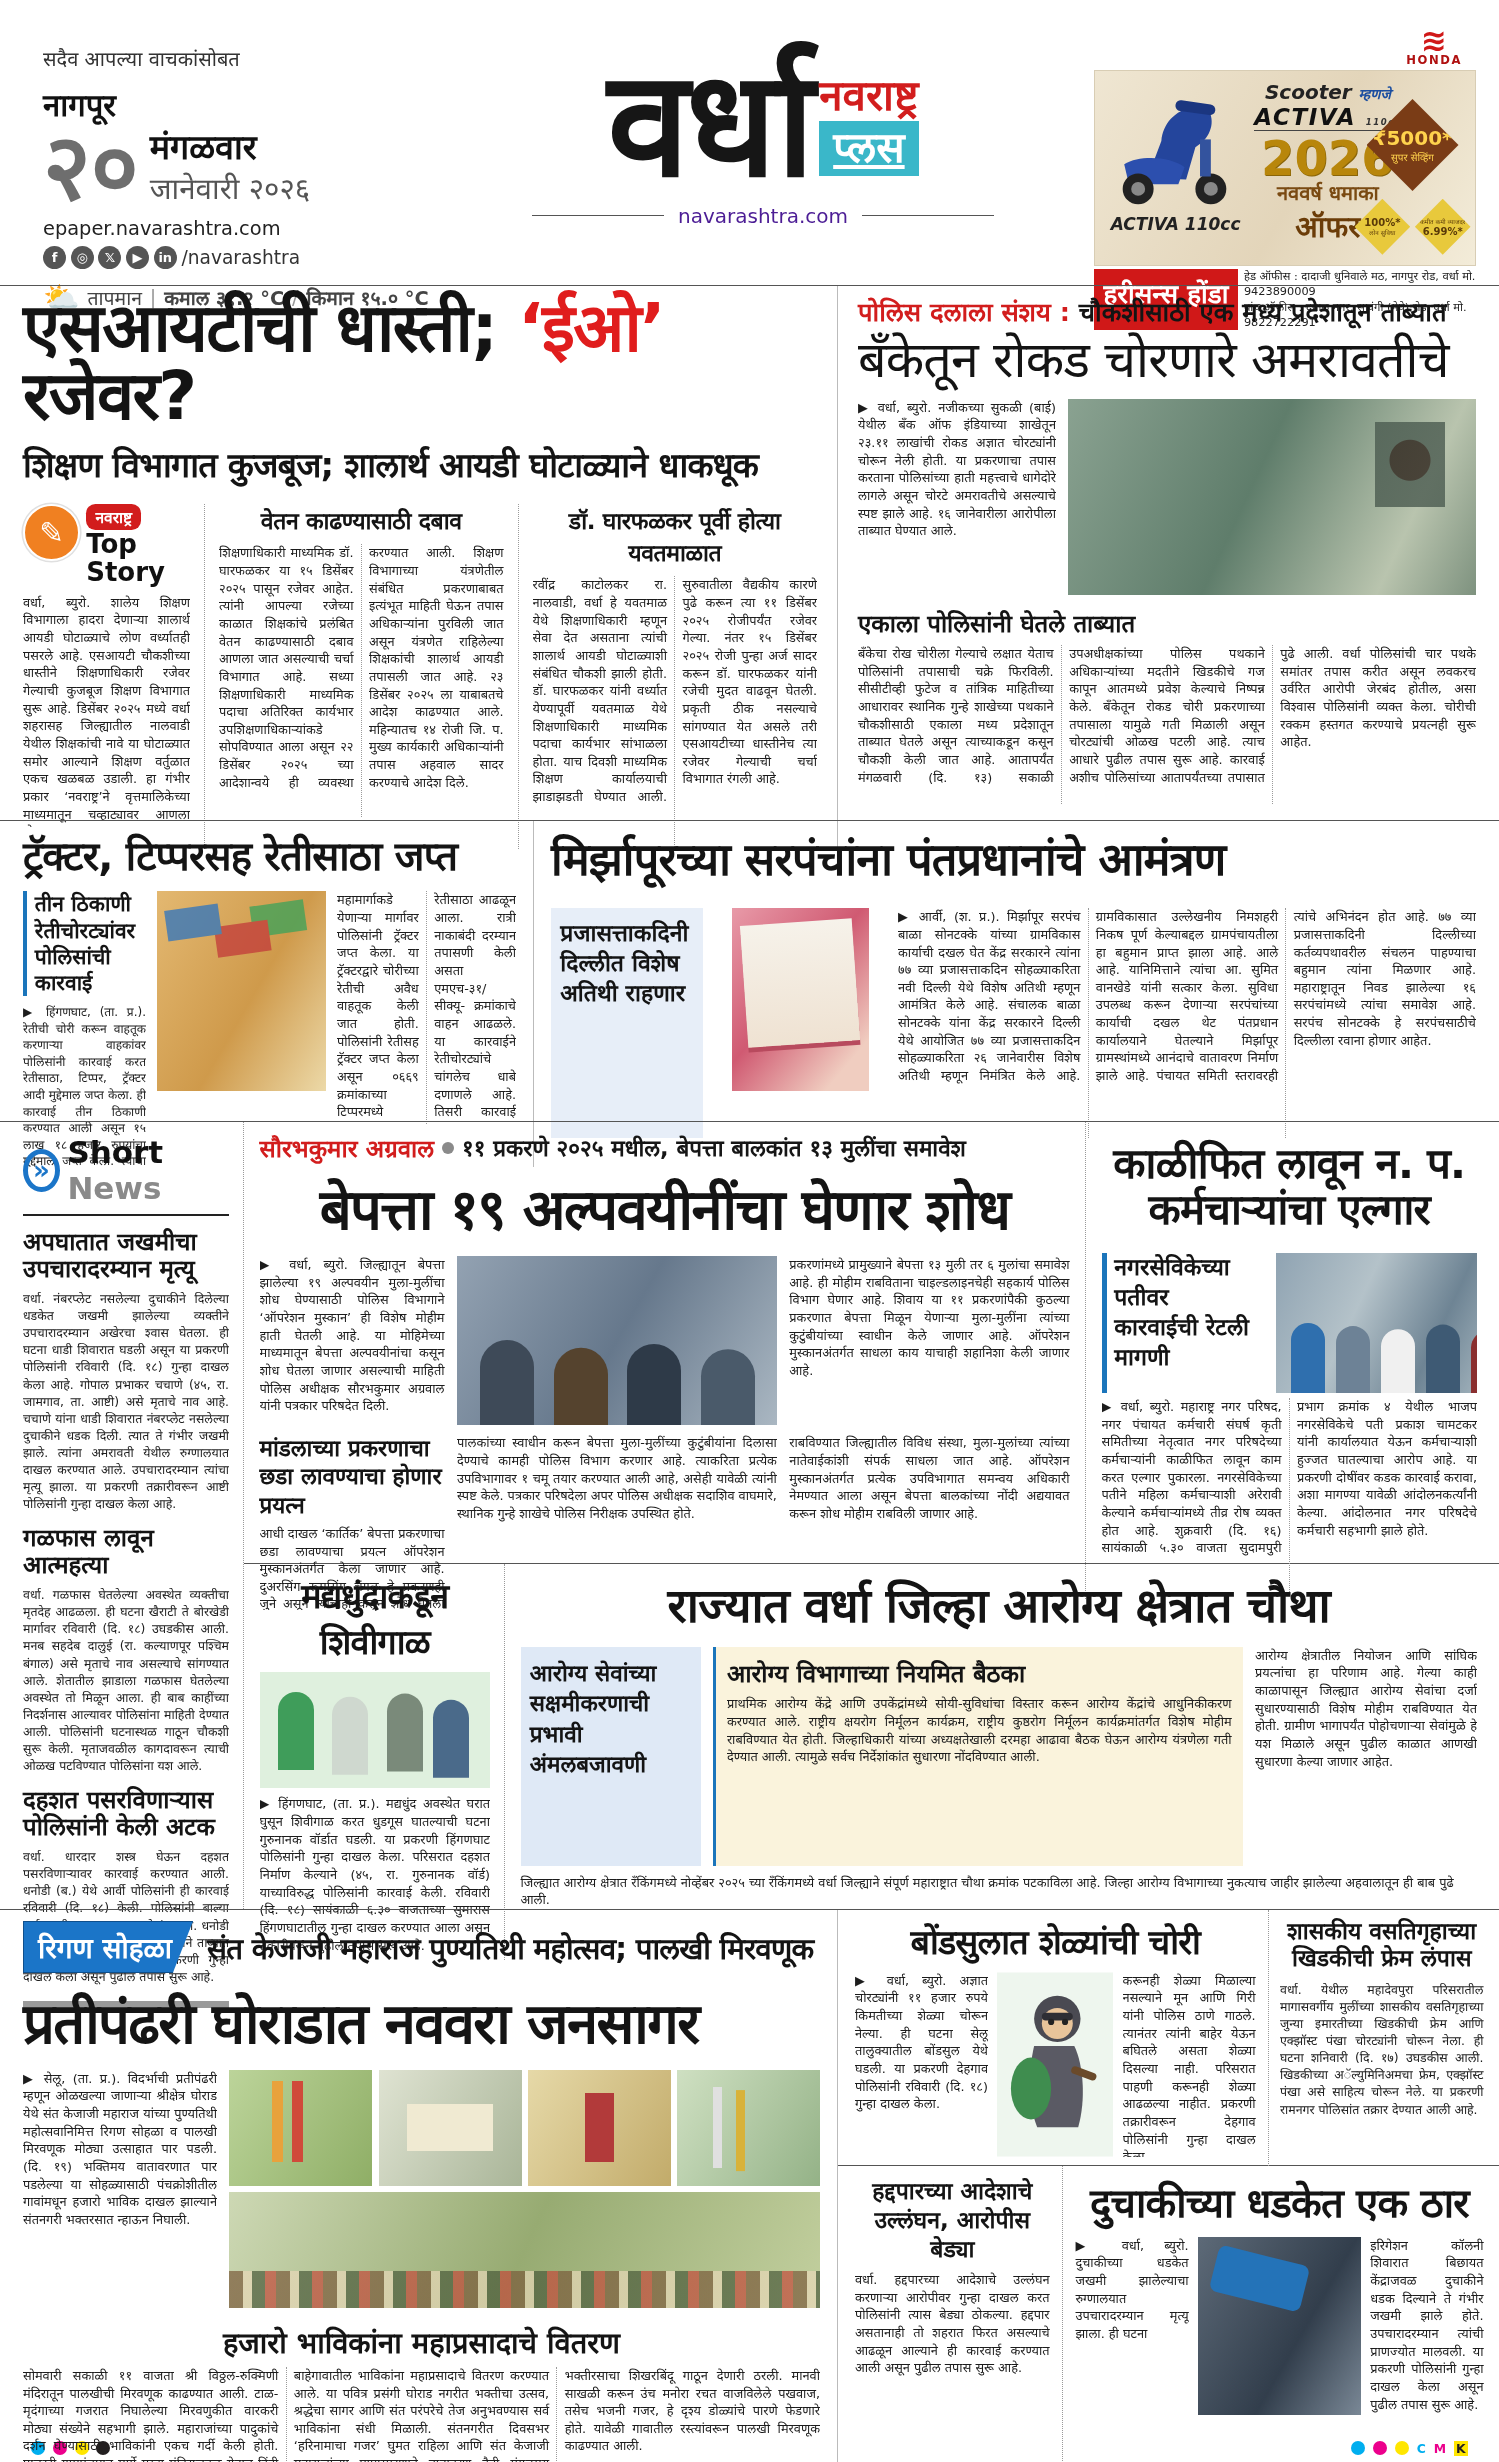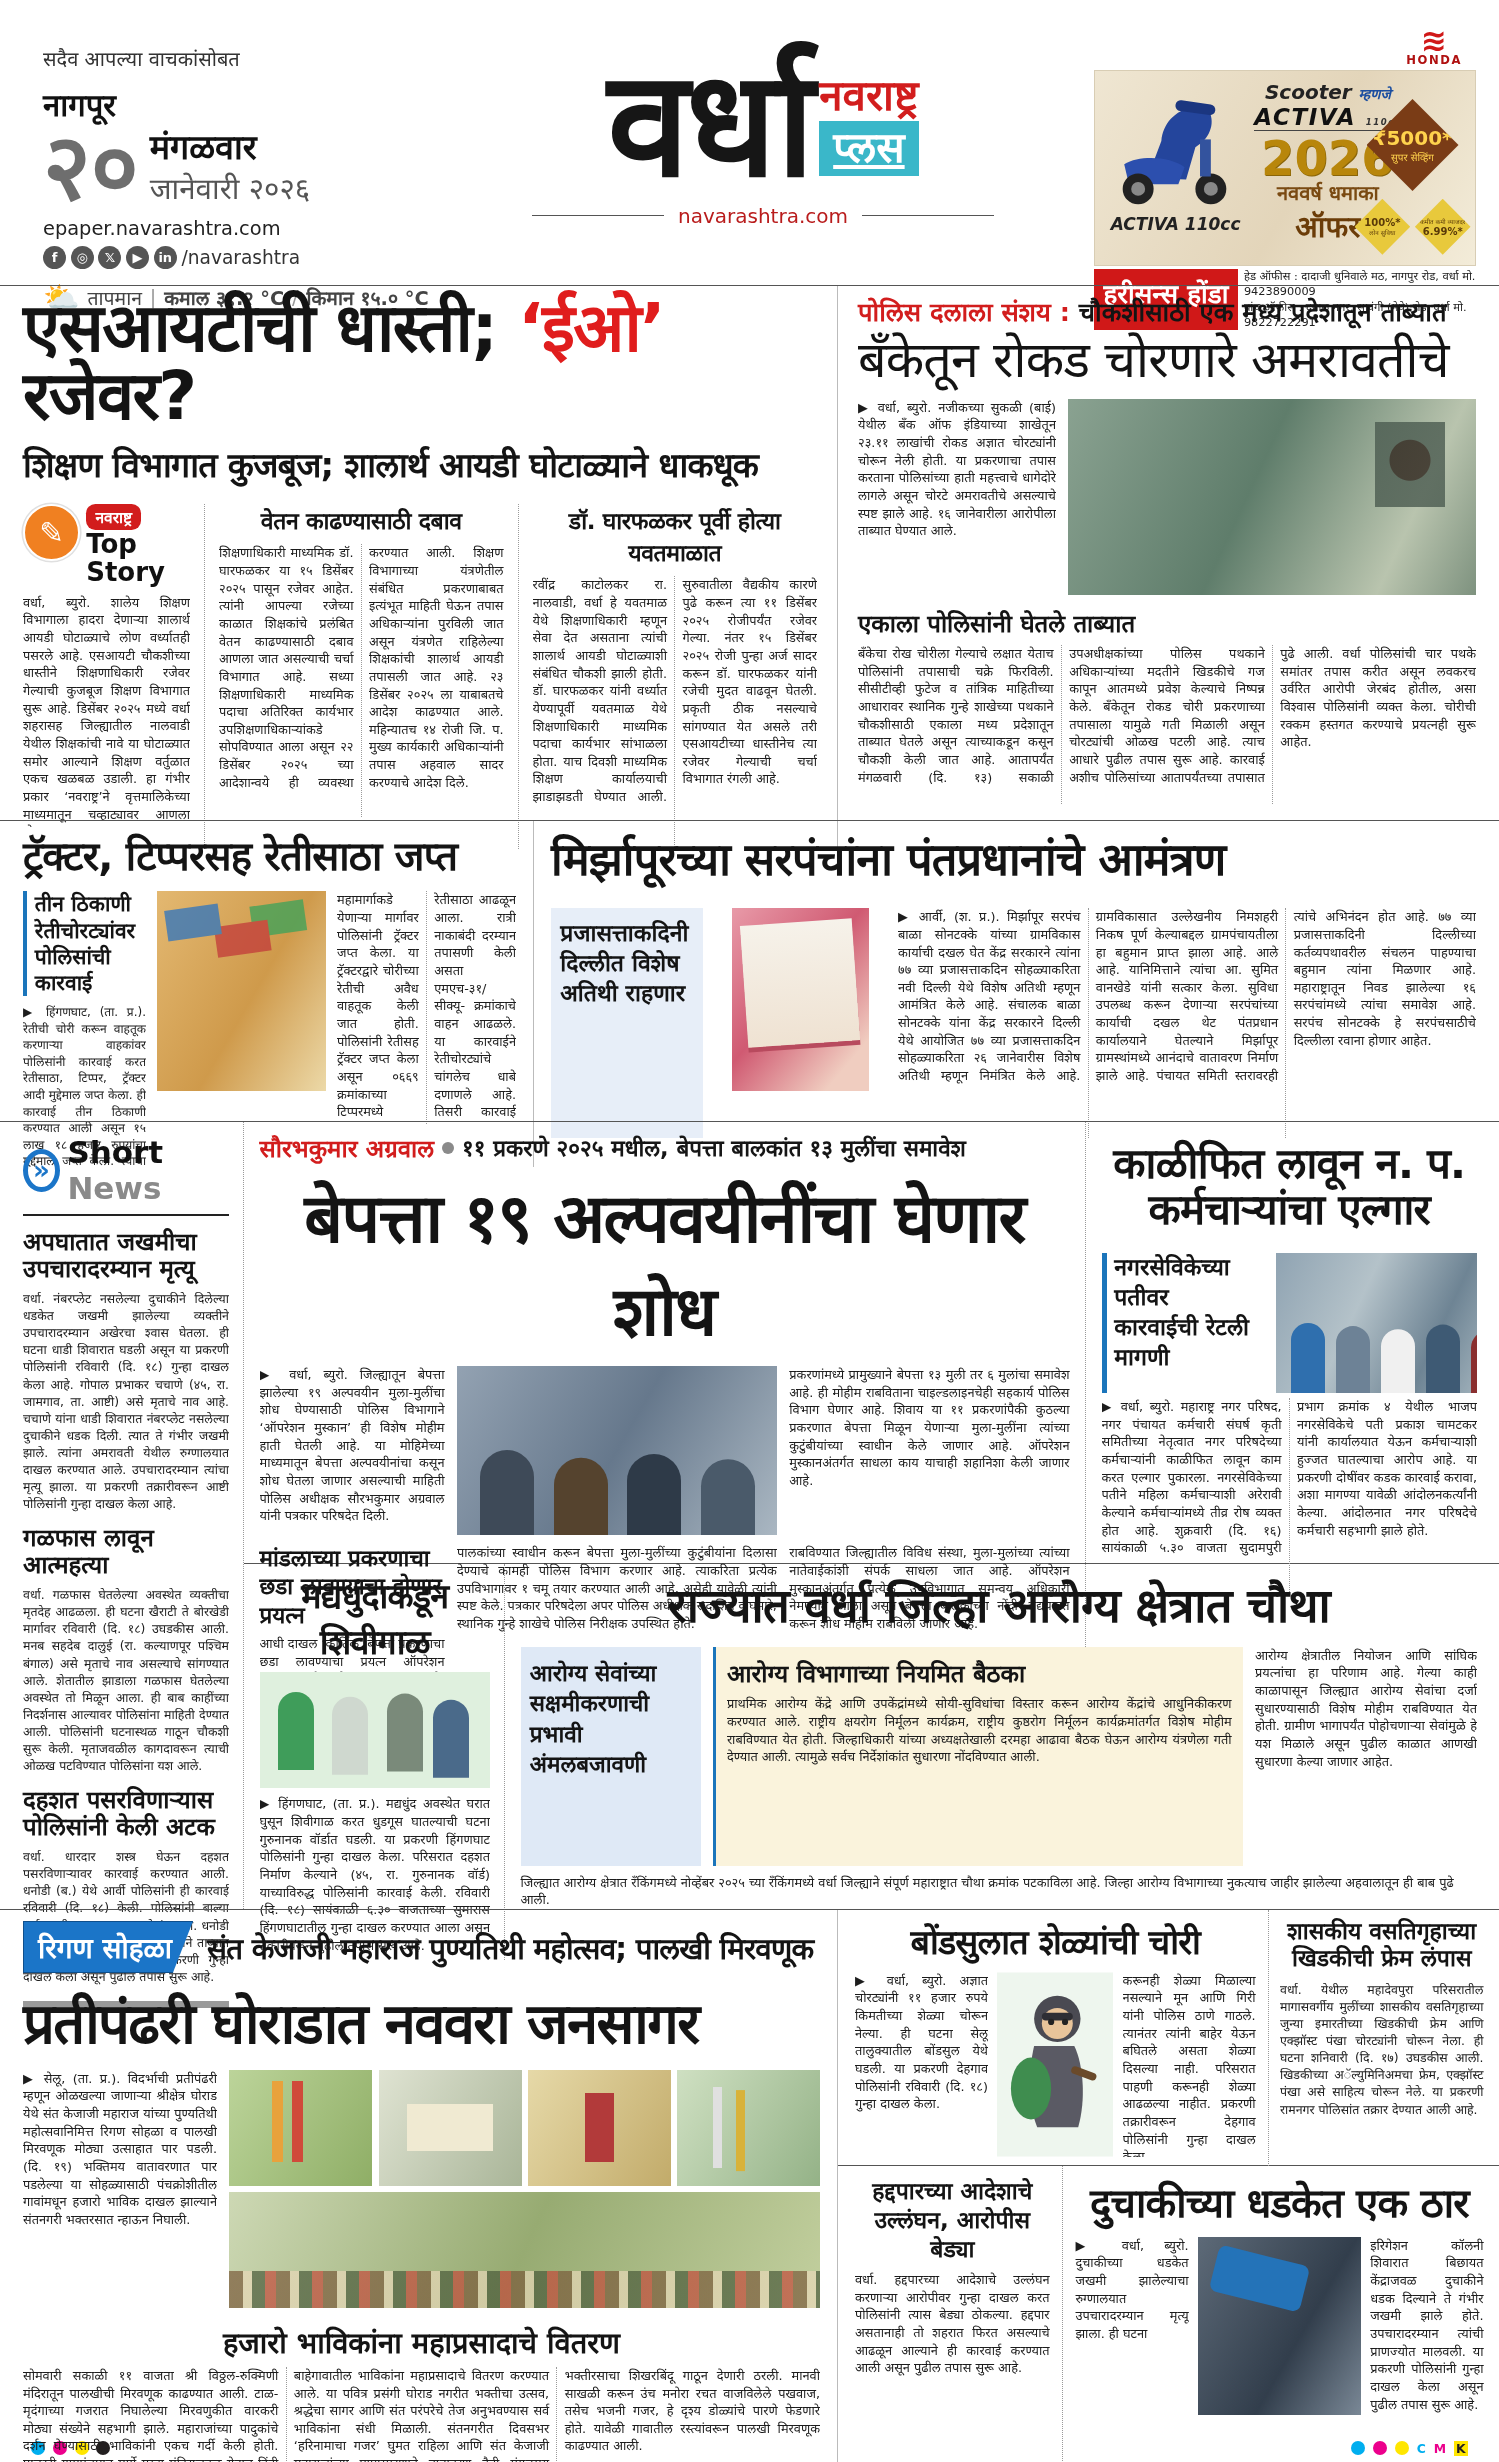--- a/index.html
+++ b/index.html
@@ -21,21 +21,21 @@
   .weather { display:flex; align-items:center; gap:7.8px; margin-top:11px; font-size:19.4px; color:#444; }
   .wsep { color:#999; }
   .wicon { font-size:29.5px; color:#777; }
   
   .mast { width:574px; text-align:center; padding-top:37px; }
   .mast-row { display:flex; justify-content:center; align-items:center; gap:7.8px; }
   .mast-title { font-size:147px; font-weight:bold; color:#161616; line-height:.9; letter-spacing:-3.1px; }
   .brand { display:flex; flex-direction:column; gap:4.7px; }
   .brand-top { color:#d21d1d; font-size:42px; font-weight:bold; line-height:1; }
   .brand-bot { background:#3ab7c9; color:#fff; font-size:42px; font-weight:bold; line-height:1; padding:6.2px 11px;text-decoration:underline; }
-  .mast-site { margin-top:12.4px; font-size:20px; color:#b91c1c; display:flex; align-items:center; gap:14px; justify-content:center; }
+  .mast-site { margin-top:12.4px; font-size:20px; color:#4c1d95; display:flex; align-items:center; gap:14px; justify-content:center; }
   .mast-site:before, .mast-site:after { content:""; flex:0 0 132px; border-top:1.6px solid #555; }
   
   .ad { width:428px; position:relative; }
   .honda-wing { position:absolute; right:14px; top:6.2px; text-align:center; }
   .wing { color:#d01818; font-size:31px; line-height:.8; font-weight:bold; font-style:italic; }
   .honda-txt { font-size:11.6px; font-weight:bold; color:#b01010; letter-spacing:1.6px; }
   .ad-box { position:absolute; left:45px; top:48px; width:382px; height:196px; background:linear-gradient(120deg,#efe6d2,#e3d5ba 55%,#f3ecd9); border:0.8px solid #d8cdb4; overflow:hidden; }
   .scooter { position:absolute; left:6.2px; top:22px; }
   .ad-scooter-label { position:absolute; left:15.5px; bottom:31px; font-size:17px; font-weight:bold; font-style:italic; color:#222; }
   .ad-cc { font-size:8.5px; font-weight:bold; color:#333; }
@@ -119,21 +119,21 @@
   .sn-item h3 { font-size:24px; font-weight:bold; line-height:1.15; margin:12.4px 0 6.2px; }
   .sn-item .bodytxt { font-size:12.4px; }
   .sn-bar { height:7.8px; background:#9a9a9a; margin-top:12.4px; }
 
   .r3 { display:grid; grid-template-columns:1fr 413px; height:441px; }
   .missing { padding:9.3px 15.5px 0 15.5px; border-right:0.8px dotted #999; }
   .kickline { display:flex; align-items:center; gap:7.8px; }
   .kick-name { background:#fff; color:#d21d1d; font-size:24px; font-weight:bold; }
   .kick-dot { width:12.4px; height:12.4px; border-radius:50%; background:#8a8a8a; }
   .kick-rest { font-size:22.5px; font-weight:bold; color:#161616; }
-  .missing h1 { font-size:68px; font-weight:bold; text-align:center; letter-spacing:-1.6px; margin-top:4.7px; }
+  .missing h1 { font-size:56px; font-weight:bold; text-align:center; letter-spacing:-1.6px; margin-top:4.7px; }
   .ms-body { display:grid; grid-template-columns:185px 320px 1fr; gap:12.4px; margin-top:11px; height:169px; }
   .ms-photo { background:linear-gradient(120deg,#93a2b2,#66788c 50%,#aab7c2); }
   .ms-photo:after { content:""; position:absolute; left:23px; bottom:0; width:54px; height:85px; border-radius:27px 27px 0 0; background:#3e4a58; box-shadow:74px 7.8px 0 #55432e, 147px 3.9px 0 #2e3a48, 221px 9.3px 0 #4a5a6a; }
   .ms-bot { display:grid; grid-template-columns:185px 320px 1fr; gap:12.4px; margin-top:9.3px; height:165px; }
   .ms-box h4 { font-size:22.5px; font-weight:bold; line-height:1.25; margin-bottom:6.2px; }
   .ribbon { padding:18.6px 22px 0 15.5px; }
   .ribbon h1 { font-size:42px; font-weight:bold; text-align:center; line-height:1.1; letter-spacing:-0.8px; }
   .rb-mid { display:grid; grid-template-columns:152px 1fr; gap:22px; margin-top:20px; }
   .rb-sub { font-size:23px; font-weight:bold; line-height:1.3; border-left:5.4px solid #1b75bb; padding-left:7.8px; }
   .rb-photo { height:140px; background:linear-gradient(115deg,#8fa3b2,#b4c2c9 40%,#6e8494 75%,#9fb0ba); }

